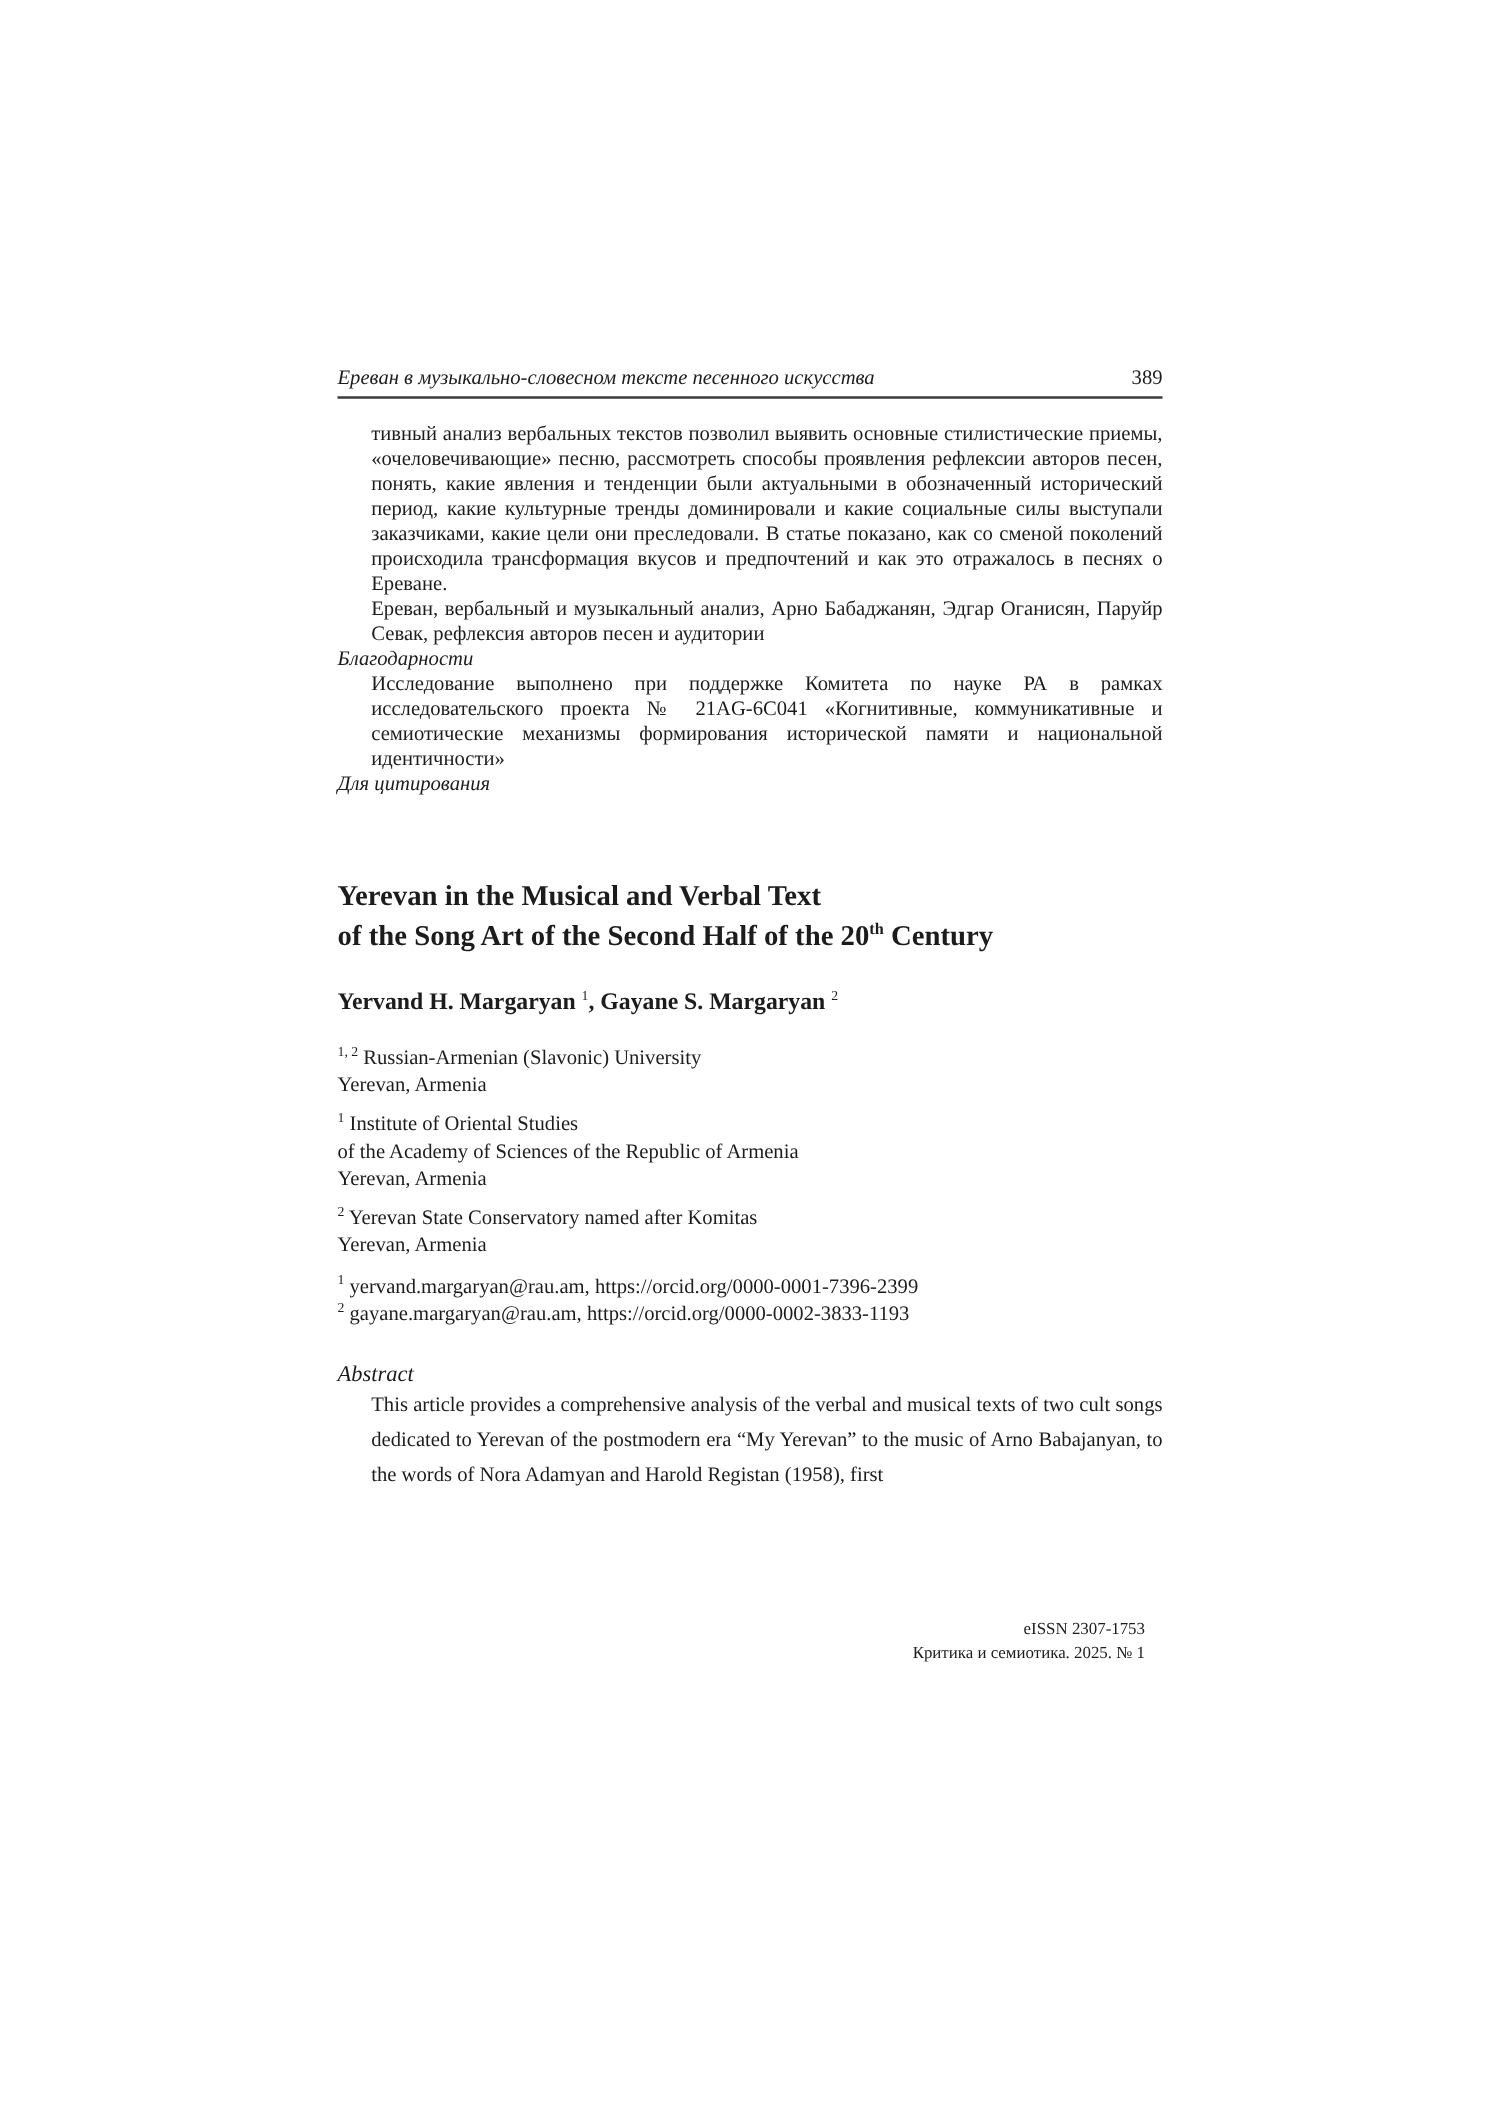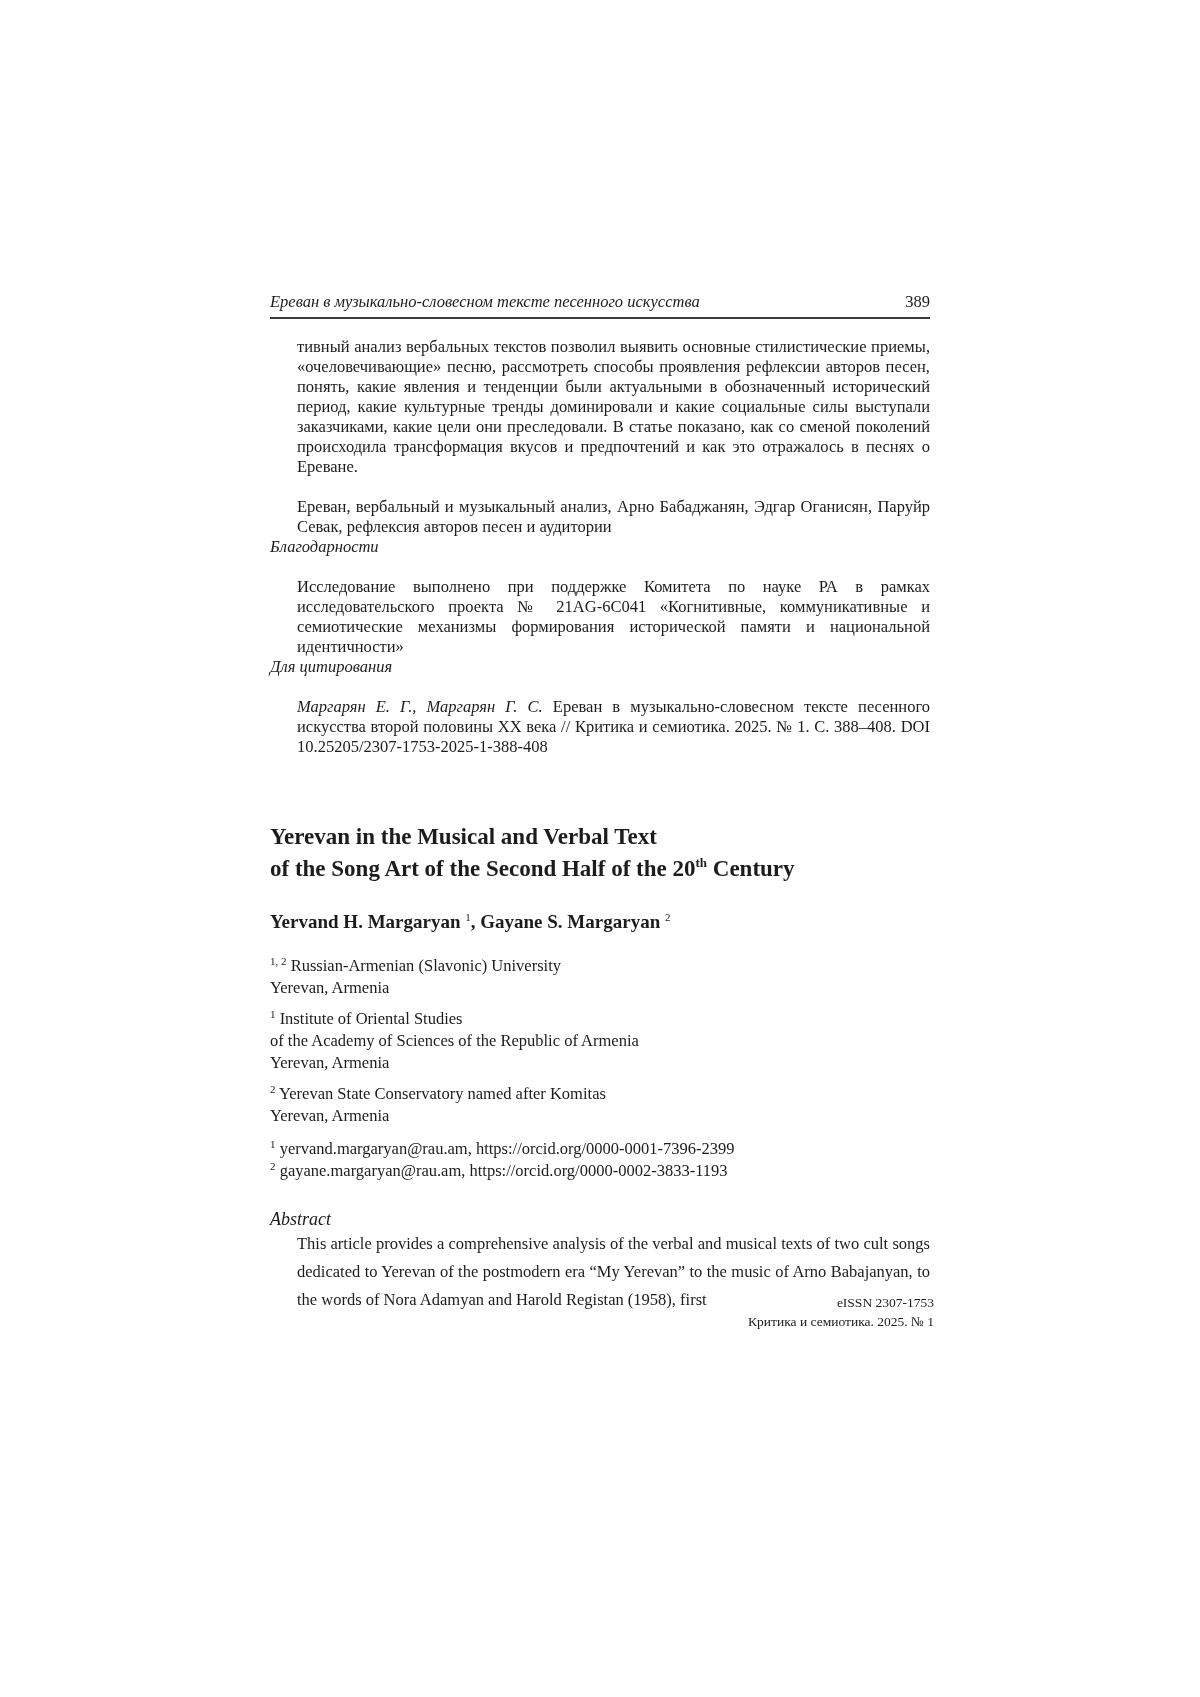--- a/index.html
+++ b/index.html
@@ -23,21 +23,21 @@
     display: flex;
     justify-content: space-between;
     align-items: baseline;
     border-bottom: 2px solid #3c3c3c;
     padding-bottom: 5px;
     font-size: 16.5px;
   }
   .rh-title { font-style: italic; }
   .rh-page { font-style: normal; }
   p { margin: 0; }
-  .body { font-size: 16.5px; line-height: 20px; margin-top: 20px; }
+  .body { font-size: 16.5px; line-height: 20px; }
   .indented { margin-left: 27px; }
   .justify { text-align: justify; }
   .label { font-style: italic; font-size: 16.5px; line-height: 20px; }
   .first-para { margin-top: 18px; }
   .italic { font-style: italic; }
   .title {
     font-size: 23px;
     line-height: 32px;
     font-weight: bold;
     margin: 64px 0 0 0;
@@ -61,21 +61,21 @@
     line-height: 22px;
   }
   .abstract-body {
     margin-left: 27px;
     font-size: 16.5px;
     line-height: 28px;
     text-align: justify;
   }
   .footer {
     position: absolute;
-    left: 274px;
+    left: 256px;
     top: 1293px;
     width: 660px;
     text-align: right;
     font-size: 13.5px;
     line-height: 19px;
   }
 </style>
 </head>
 <body>
 
@@ -88,21 +88,20 @@
     </div>
 
     <p class="body indented justify first-para">тивный анализ вербальных текстов позволил выявить основные стилистические приемы, «очеловечивающие» песню, рассмотреть способы проявления рефлексии авторов песен, понять, какие явления и тенденции были актуальными в обозначенный исторический период, какие культурные тренды доминировали и какие социальные силы выступали заказчиками, какие цели они преследовали. В статье показано, как со сменой поколений происходила трансформация вкусов и предпочтений и как это отражалось в песнях о Ереване.</p>
 
     <p class="body indented justify">Ереван, вербальный и музыкальный анализ, Арно Бабаджанян, Эдгар Оганисян, Паруйр Севак, рефлексия авторов песен и аудитории</p>
 
     <p class="label">Благодарности</p>
     <p class="body indented justify">Исследование выполнено при поддержке Комитета по науке РА в рамках исследовательского проекта № 21AG-6C041 «Когнитивные, коммуникативные и семиотические механизмы формирования исторической памяти и национальной идентичности»</p>
 
     <p class="label">Для цитирования</p>
-    <p class="body indented justify"><span class="italic">Маргарян Е. Г., Маргарян Г. С.</span><span> Ереван в музыкально-словесном тексте песенного искусства второй половины XX века // Критика и семиотика. 2025. № 1. С. 388–408. DOI 10.25205/2307-1753-2025-1-388-408</span></p>
 
     <h1 class="title"><span>Yerevan in the Musical and Verbal Text</span><br><span>of the Song Art of the Second Half of the 20</span><sup>th</sup><span> Century</span></h1>
 
     <p class="authors"><span>Yervand H. Margaryan </span><sup class="mk">1</sup><span>, </span><span>Gayane S. Margaryan </span><sup class="mk">2</sup></p>
 
     <div class="aff-section">
       <div class="aff first">
         <p><sup class="mk">1, 2</sup><span> Russian-Armenian (Slavonic) University</span></p>
         <p>Yerevan, Armenia</p>
       </div>

